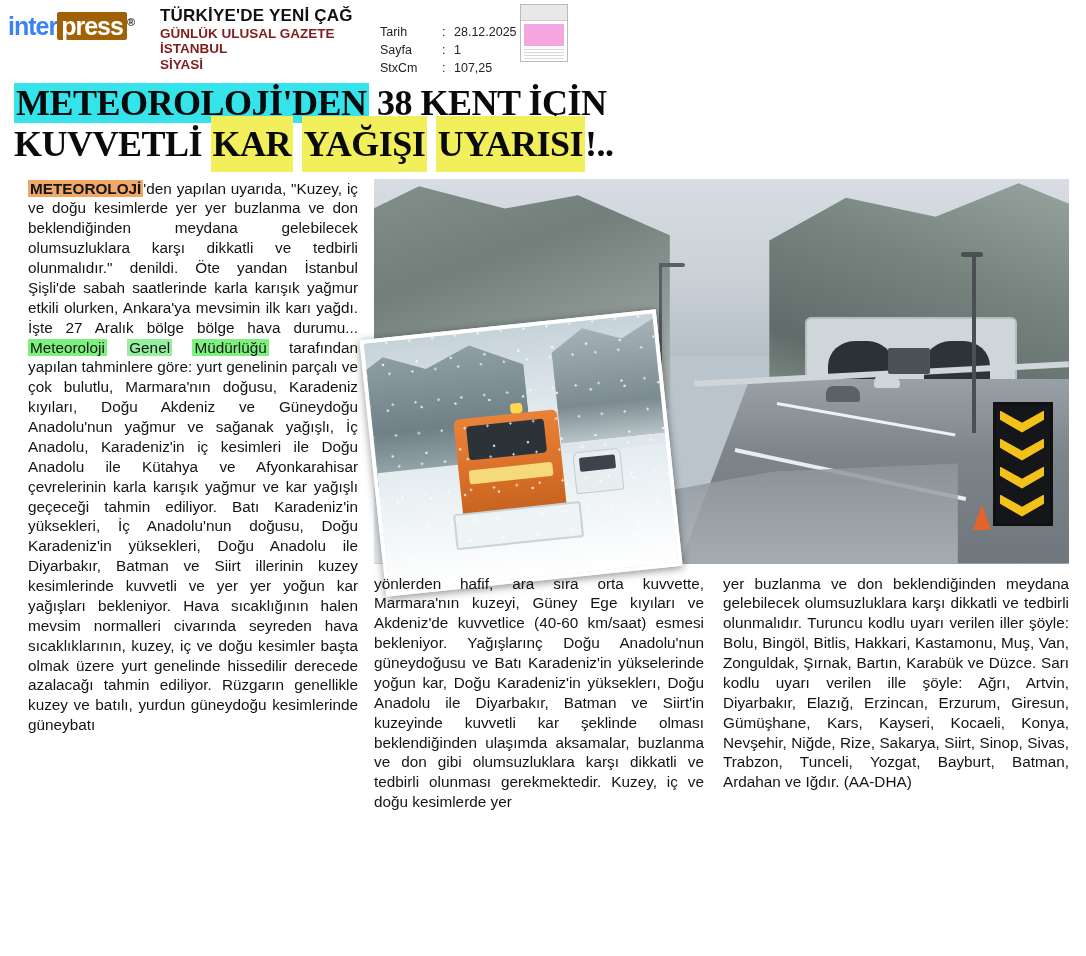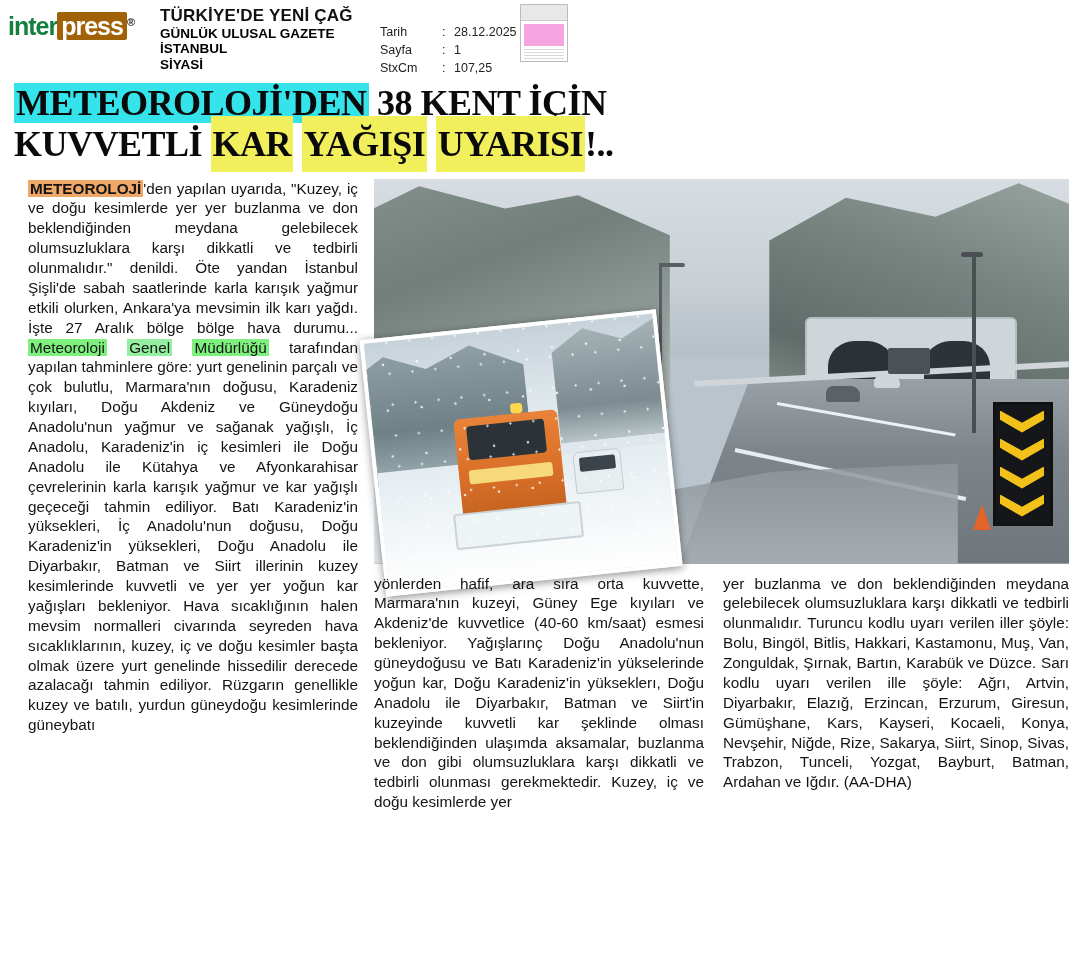--- a/index.html
+++ b/index.html
@@ -25,21 +25,21 @@
   .logo {
     position: absolute;
     left: 8px;
     top: 12px;
     font-family: "Liberation Sans", sans-serif;
     font-size: 25px;
     font-weight: bold;
     letter-spacing: -1px;
     color: #1a1a1a;
   }
-  .logo .inter { color: #15803d; }
+  .logo .inter { color: #3b82f6; }
   .logo .press {
     background: #a16207;
     color: #fff;
     padding: 0 4px;
     border-radius: 2px;
   }
   .logo .reg {
     font-size: 11px;
     vertical-align: super;
   }
@@ -52,21 +52,21 @@
   }
   .pubinfo .pub-name {
     font-size: 17px;
     font-weight: bold;
     letter-spacing: .2px;
     color: #111;
   }
   .pubinfo .pub-sub {
     font-size: 13.5px;
     font-weight: bold;
-    color: #000000;
+    color: #7f1d1d;
   }
 
   .metatable {
     position: absolute;
     left: 380px;
     top: 23px;
     font-size: 12.5px;
     color: #222;
     line-height: 1.45;
   }

